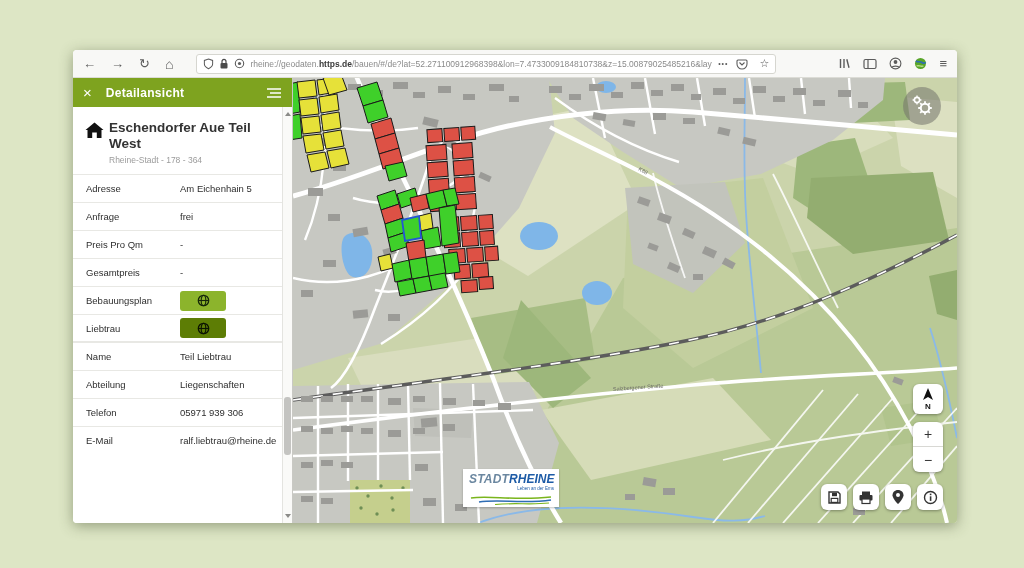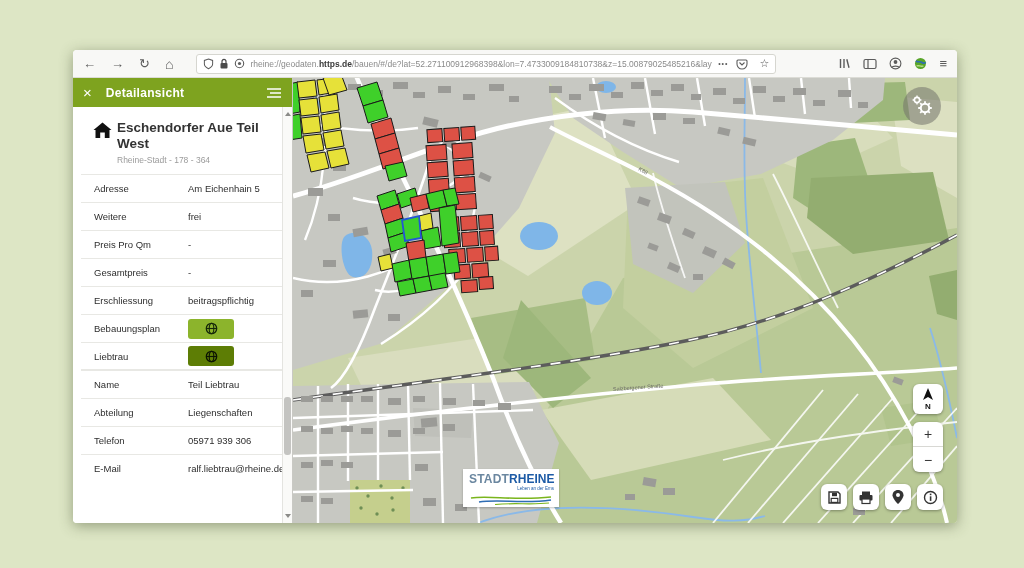--- a/index.html
+++ b/index.html
@@ -33,21 +33,21 @@
   .content { display:flex; height:445px; }
 
   
   .panel { width:220px; position:relative; background:#fff; flex:0 0 220px;
     border-right:1px solid #c9c9c4; }
   .panel-header { height:29px; background:#7ea31f; display:flex; align-items:center;
     padding:0 10px; color:#fff; }
   .panel-header .close { font-size:15px; margin-right:14px; cursor:pointer; }
   .panel-header .ptitle { font-size:12px; font-weight:bold; letter-spacing:.3px; }
   .panel-header .listicon { margin-left:auto; cursor:pointer; display:block; }
-  .panel-body { position:relative; height:416px; overflow:hidden; padding-right:10px;padding-left:8px; }
+  .panel-body { position:relative; height:416px; overflow:hidden; padding-right:10px; }
 
   .titleblock { display:flex; padding:13px 6px 9px 12px; align-items:flex-start; }
   .titleblock .hicon { flex:0 0 24px; padding-top:2px; }
   .ptitle2 { font-size:13.5px; font-weight:bold; color:#333; line-height:1.15; }
   .psub { font-size:8.5px; color:#9b9b9b; margin-top:4px; }
 
   .prow { display:grid; grid-template-columns:94px 1fr; align-items:center;
     height:28px; border-top:1px solid #e8e8e4; padding-left:13px;
     font-size:9.5px; color:#2e2e2e; }
   .prow .val { padding-right:4px; }
@@ -82,21 +82,21 @@
   .zoomstack { position:absolute; right:14px; top:344px; width:30px;
     background:#fff; border-radius:6px; box-shadow:0 1px 3px rgba(0,0,0,.35); }
   .zoomstack .zb { height:25px; display:flex; align-items:center; justify-content:center;
     font-size:14px; color:#333; cursor:pointer; }
   .zoomstack .zb:first-child { border-bottom:1px solid #d8d8d4; }
   .bottombtns { position:absolute; right:14px; bottom:13px; display:flex; gap:6px; }
   .bottombtns .ctl { position:static; width:26px; height:26px; border-radius:6px; }
 
   .logo { position:absolute; left:170px; bottom:16px; width:96px; height:38px;
     background:#fff; box-shadow:0 1px 2px rgba(0,0,0,.25); padding:4px 5px 2px 6px; }
-  .logo .l1 { font-size:12px; line-height:12px; white-space:nowrap; }
+  .logo .l1 { font-size:12px; line-height:12px; white-space:nowrap; font-style:italic; }
   .logo .l1 .s1 { color:#6b87a0; font-weight:bold; letter-spacing:.2px;}
   .logo .l1 .s2 { color:#1d5ba6; font-weight:bold; }
   .logo .tag { font-size:4.5px; color:#1d5ba6; text-align:right; margin-top:1px; }
 </style>
 </head>
 <body>
 
 <div class="window">
 
   <div class="toolbar">
@@ -176,34 +176,30 @@
             <div class="ptitle2">Eschendorfer Aue Teil West</div>
             <div class="psub">Rheine-Stadt - 178 - 364</div>
           </div>
         </div>
 
         <div class="prow">
           <span>Adresse</span>
           <span class="val">Am Eichenhain 5</span>
         </div>
         <div class="prow">
-          <span>Weitere</span>
+          <span>Anfrage</span>
           <span class="val">frei</span>
         </div>
         <div class="prow">
           <span>Preis Pro Qm</span>
           <span class="val">-</span>
         </div>
         <div class="prow">
           <span>Gesamtpreis</span>
           <span class="val">-</span>
-        </div>
-        <div class="prow">
-          <span>Erschliessung</span>
-          <span class="val">beitragspflichtig</span>
         </div>
 
         <div class="prow">
           <span>Bebauungsplan</span>
           <button class="gbtn light">
             <svg width="13" height="13" viewBox="0 0 13 13">
               <circle cx="6.5" cy="6.5" r="5.2" fill="none" stroke="#15270a" stroke-width="1.3"></circle>
               <ellipse cx="6.5" cy="6.5" rx="2.3" ry="5.2" fill="none" stroke="#15270a" stroke-width="1.1"></ellipse>
               <line x1="1.3" y1="6.5" x2="11.7" y2="6.5" stroke="#15270a" stroke-width="1.1"></line>
             </svg>

